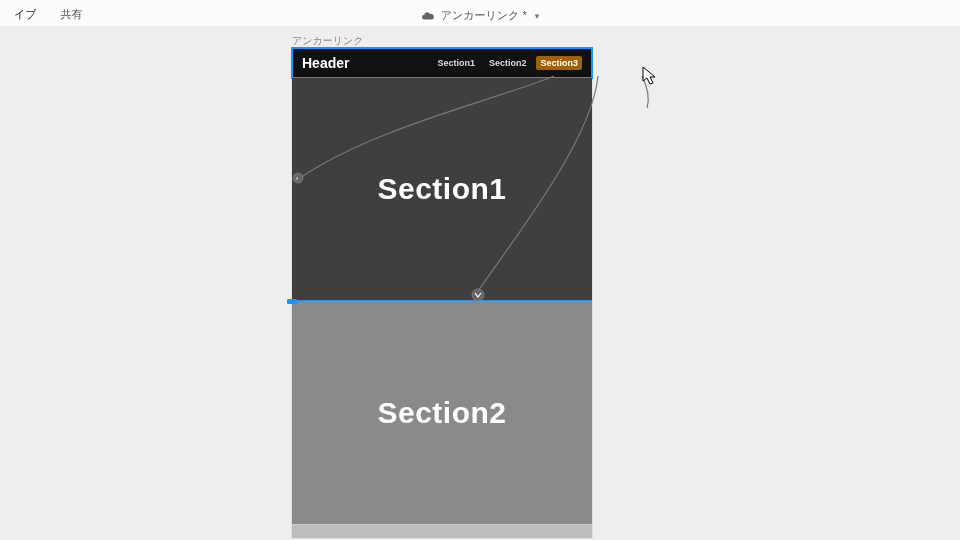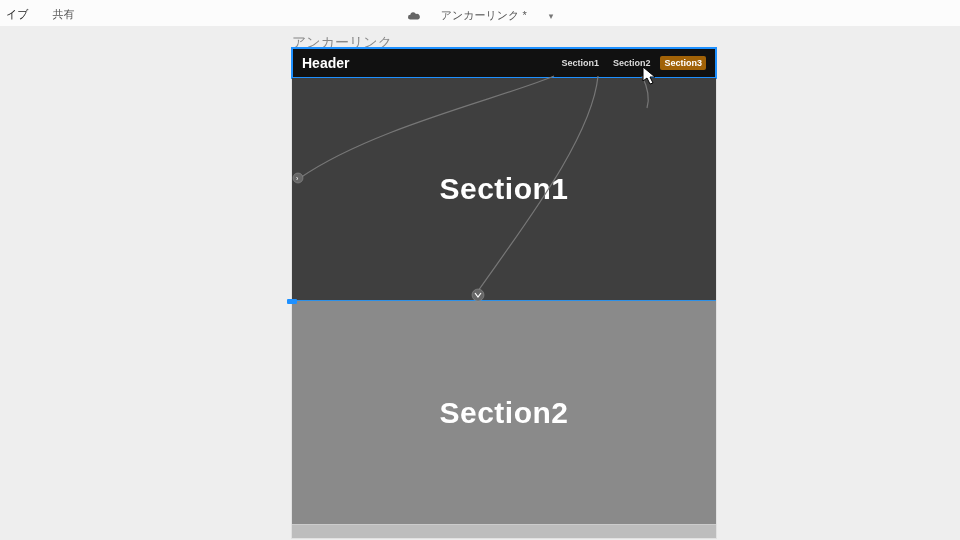--- a/index.html
+++ b/index.html
@@ -9,53 +9,54 @@
   
   .app-bar {
     height: 32px;
     background: #fcfcfc;
     border-bottom: 1px solid #d8d8d8;
     display: flex;
     align-items: center;
     font-size: 11px;
     color: #555;
     position: relative;
+    padding-left: 8px;
   }
   .app-bar .left-group { display: flex; gap: 16px; padding-left: 2px; }
   .app-bar .left-item { padding: 4px 4px; cursor: default; }
   .app-bar .left-item.active { border-bottom: 2px solid #2b2b2b; color: #222; }
   .app-bar .center-group {
     position: absolute;
     left: 50%; transform: translateX(-50%);
-    display: flex; align-items: center; gap: 20px;
+    display: flex; align-items: center; gap: 6px;
     color: #555;
   }
   .cloud-icon svg { width: 14px; height: 14px; display: block; }
   .chev { font-size: 9px; color: #777; margin-left: 2px; }
 
   
   .canvas-area {
     position: absolute;
     top: 26px; left: 0; right: 0; bottom: 0;
     background: #eeeeee;
   }
 
   .artboard-label {
     position: absolute;
     top: 8px;
     left: 292px;
-    font-size: 14px;
+    font-size: 10px;
     color: #888;
   }
 
   .artboard {
     position: absolute;
     top: 22px;
     left: 292px;
-    width: 424px;
+    width: 300px;
     height: 490px;
     background: #fff;
     box-shadow: 0 0 0 1px rgba(0,0,0,0.05);
   }
 
   
   .hdr {
     position: relative;
     height: 30px;
     background: #111;

